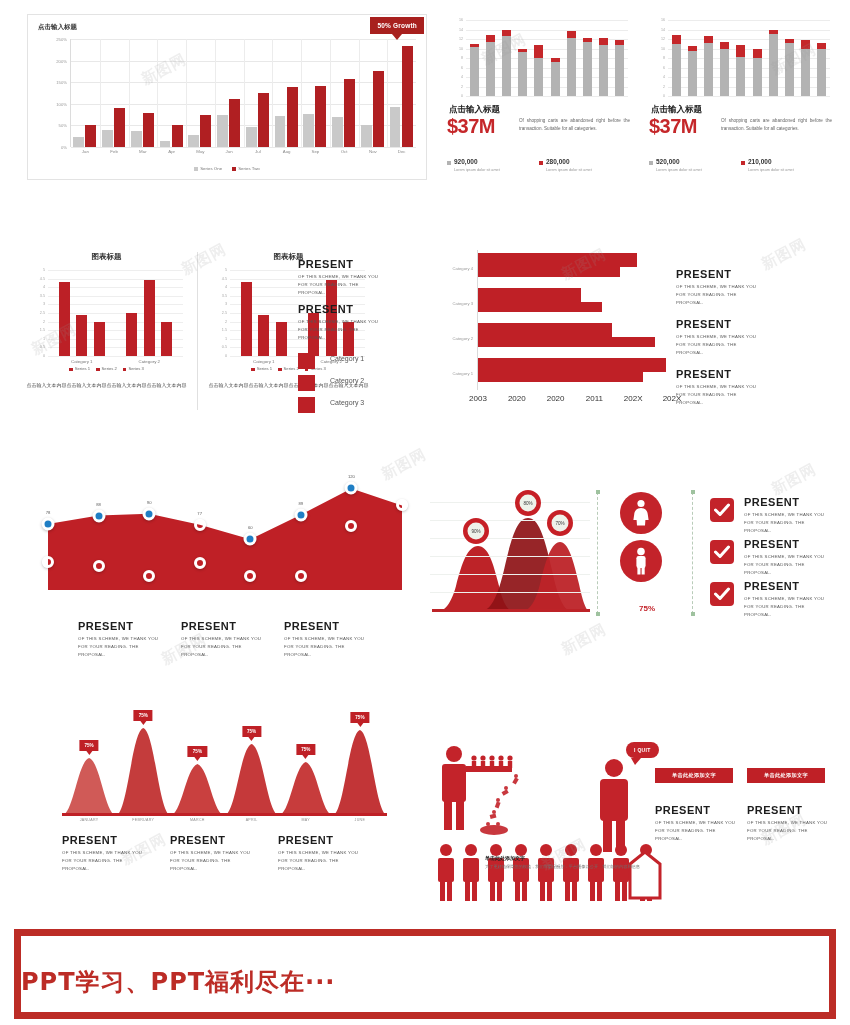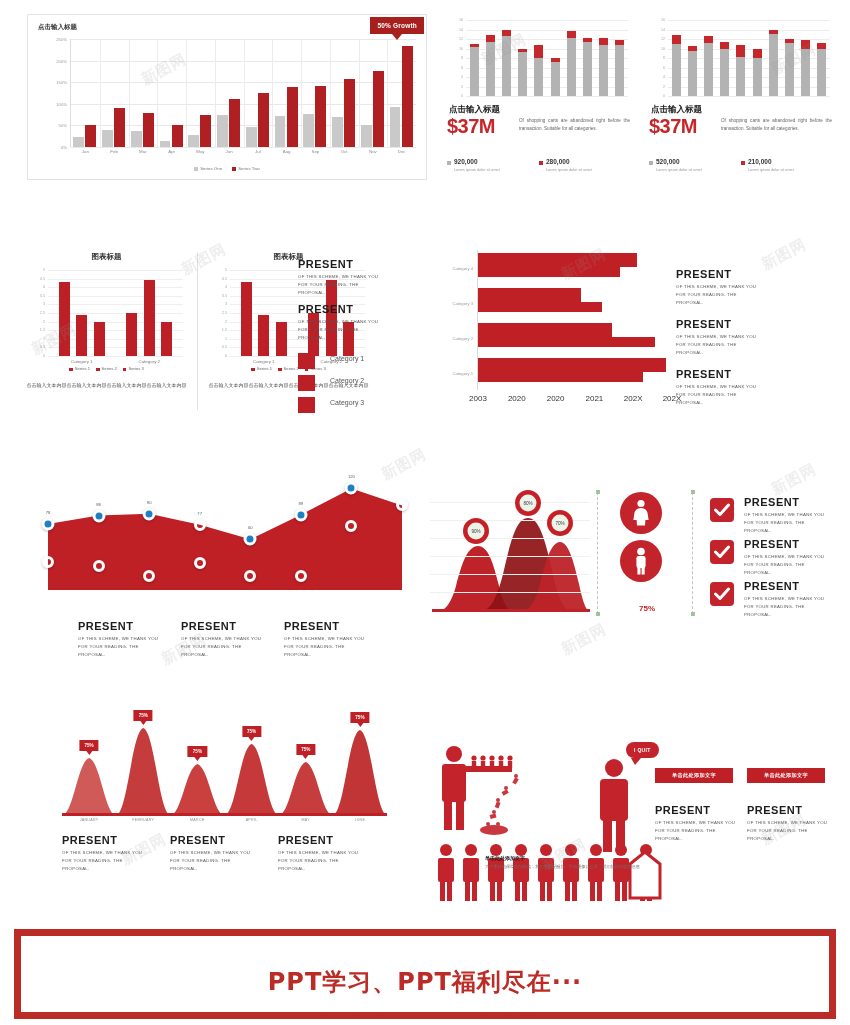--- a/index.html
+++ b/index.html
@@ -192,21 +192,21 @@
                 letter-spacing: .3px; }
   .quitbubble:after { content:""; position:absolute; left:14%; top:100%;
                 border-left:4px solid transparent; border-right:6px solid transparent;
                 border-top:7px solid #c3232a; }
   #p13 .note-t { position: absolute; font-size: 5px; font-weight: 700; color: #222; }
   #p13 .note-b { position: absolute; font-size: 4.2px; line-height: 8px; color: #6d6d6d; }
 
   
   #banner { left: 14px; top: 929px; width: 822px; height: 90px;
             border: 7px solid #bc2c26; background: #fff; }
-  #banner .btxt { position: absolute; left: 0; right: 0; top: 30px; text-align: center;
+  #banner .btxt { position: absolute; left: 0; right: 0; top: 30px; 
                   font-size: 24px; font-weight: 700; color: #bc2c26;
                   letter-spacing: 1px; font-family: "DejaVu Sans", sans-serif; }
 </style>
 </head>
 <body>
 
 <div class="page">
 
   <div class="abs" id="p1">
     <div class="title">点击输入标题</div>
@@ -570,21 +570,21 @@
         <div class="h-bar" style="top:87px;height:10px;width:176.54px"></div>
         <div class="h-cat" style="top:52.5px">Category 3</div>
         <div class="h-bar" style="top:38px;height:14px;width:102.82000000000001px"></div>
         <div class="h-bar" style="top:52px;height:10px;width:124.16px"></div>
         <div class="h-cat" style="top:17.5px">Category 4</div>
         <div class="h-bar" style="top:3px;height:14px;width:159.07999999999998px"></div>
         <div class="h-bar" style="top:17px;height:10px;width:141.62px"></div>
         <div class="h-xlab" style="left:0px">2003</div>
         <div class="h-xlab" style="left:38.800000000000004px">2020</div>
         <div class="h-xlab" style="left:77.60000000000001px">2020</div>
-        <div class="h-xlab" style="left:116.39999999999999px">2021</div>
+        <div class="h-xlab" style="left:116.39999999999999px">2011</div>
         <div class="h-xlab" style="left:155.20000000000002px">202X</div>
         <div class="h-xlab" style="left:194px">202X</div>
       </div>
   </div>
 
   <div class="abs" id="p7">
       <div style="position:absolute;left:0;top:0px;width:150px">
         <div class="present-h">PRESENT</div>
         <div class="present-b" style="margin-top:3px">
           <div>OF THIS SCHEME, WE THANK YOU</div>

